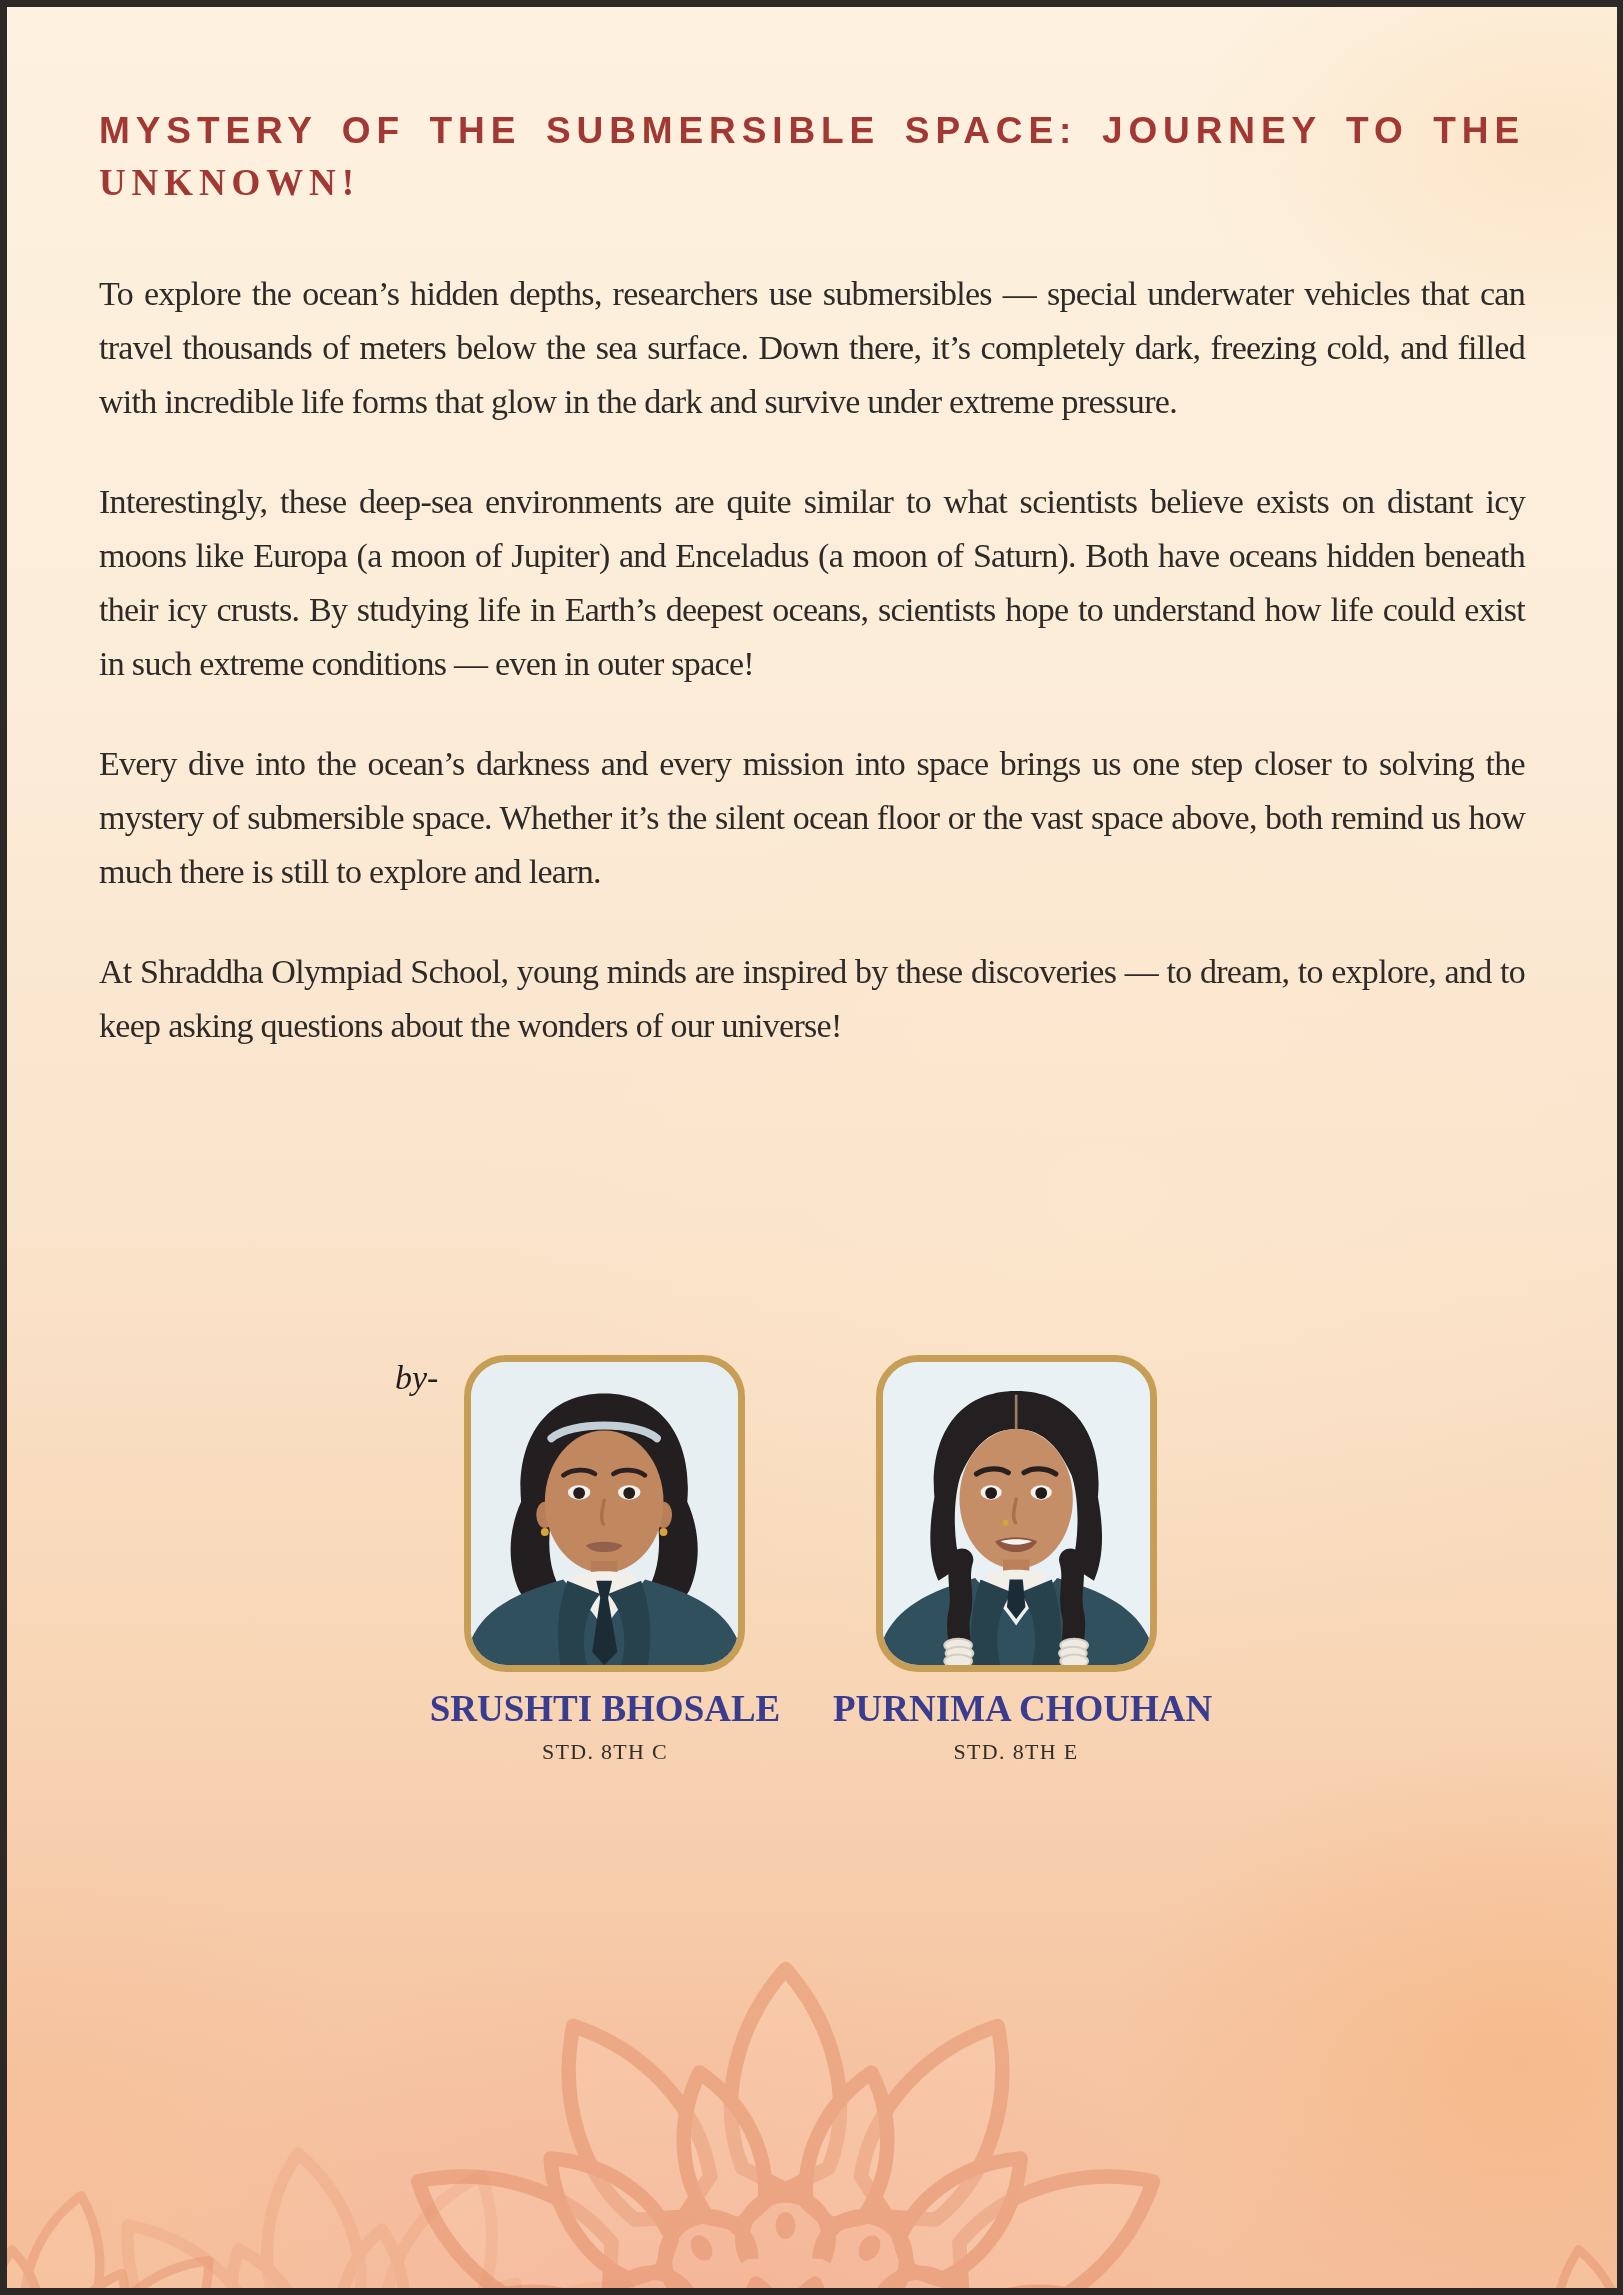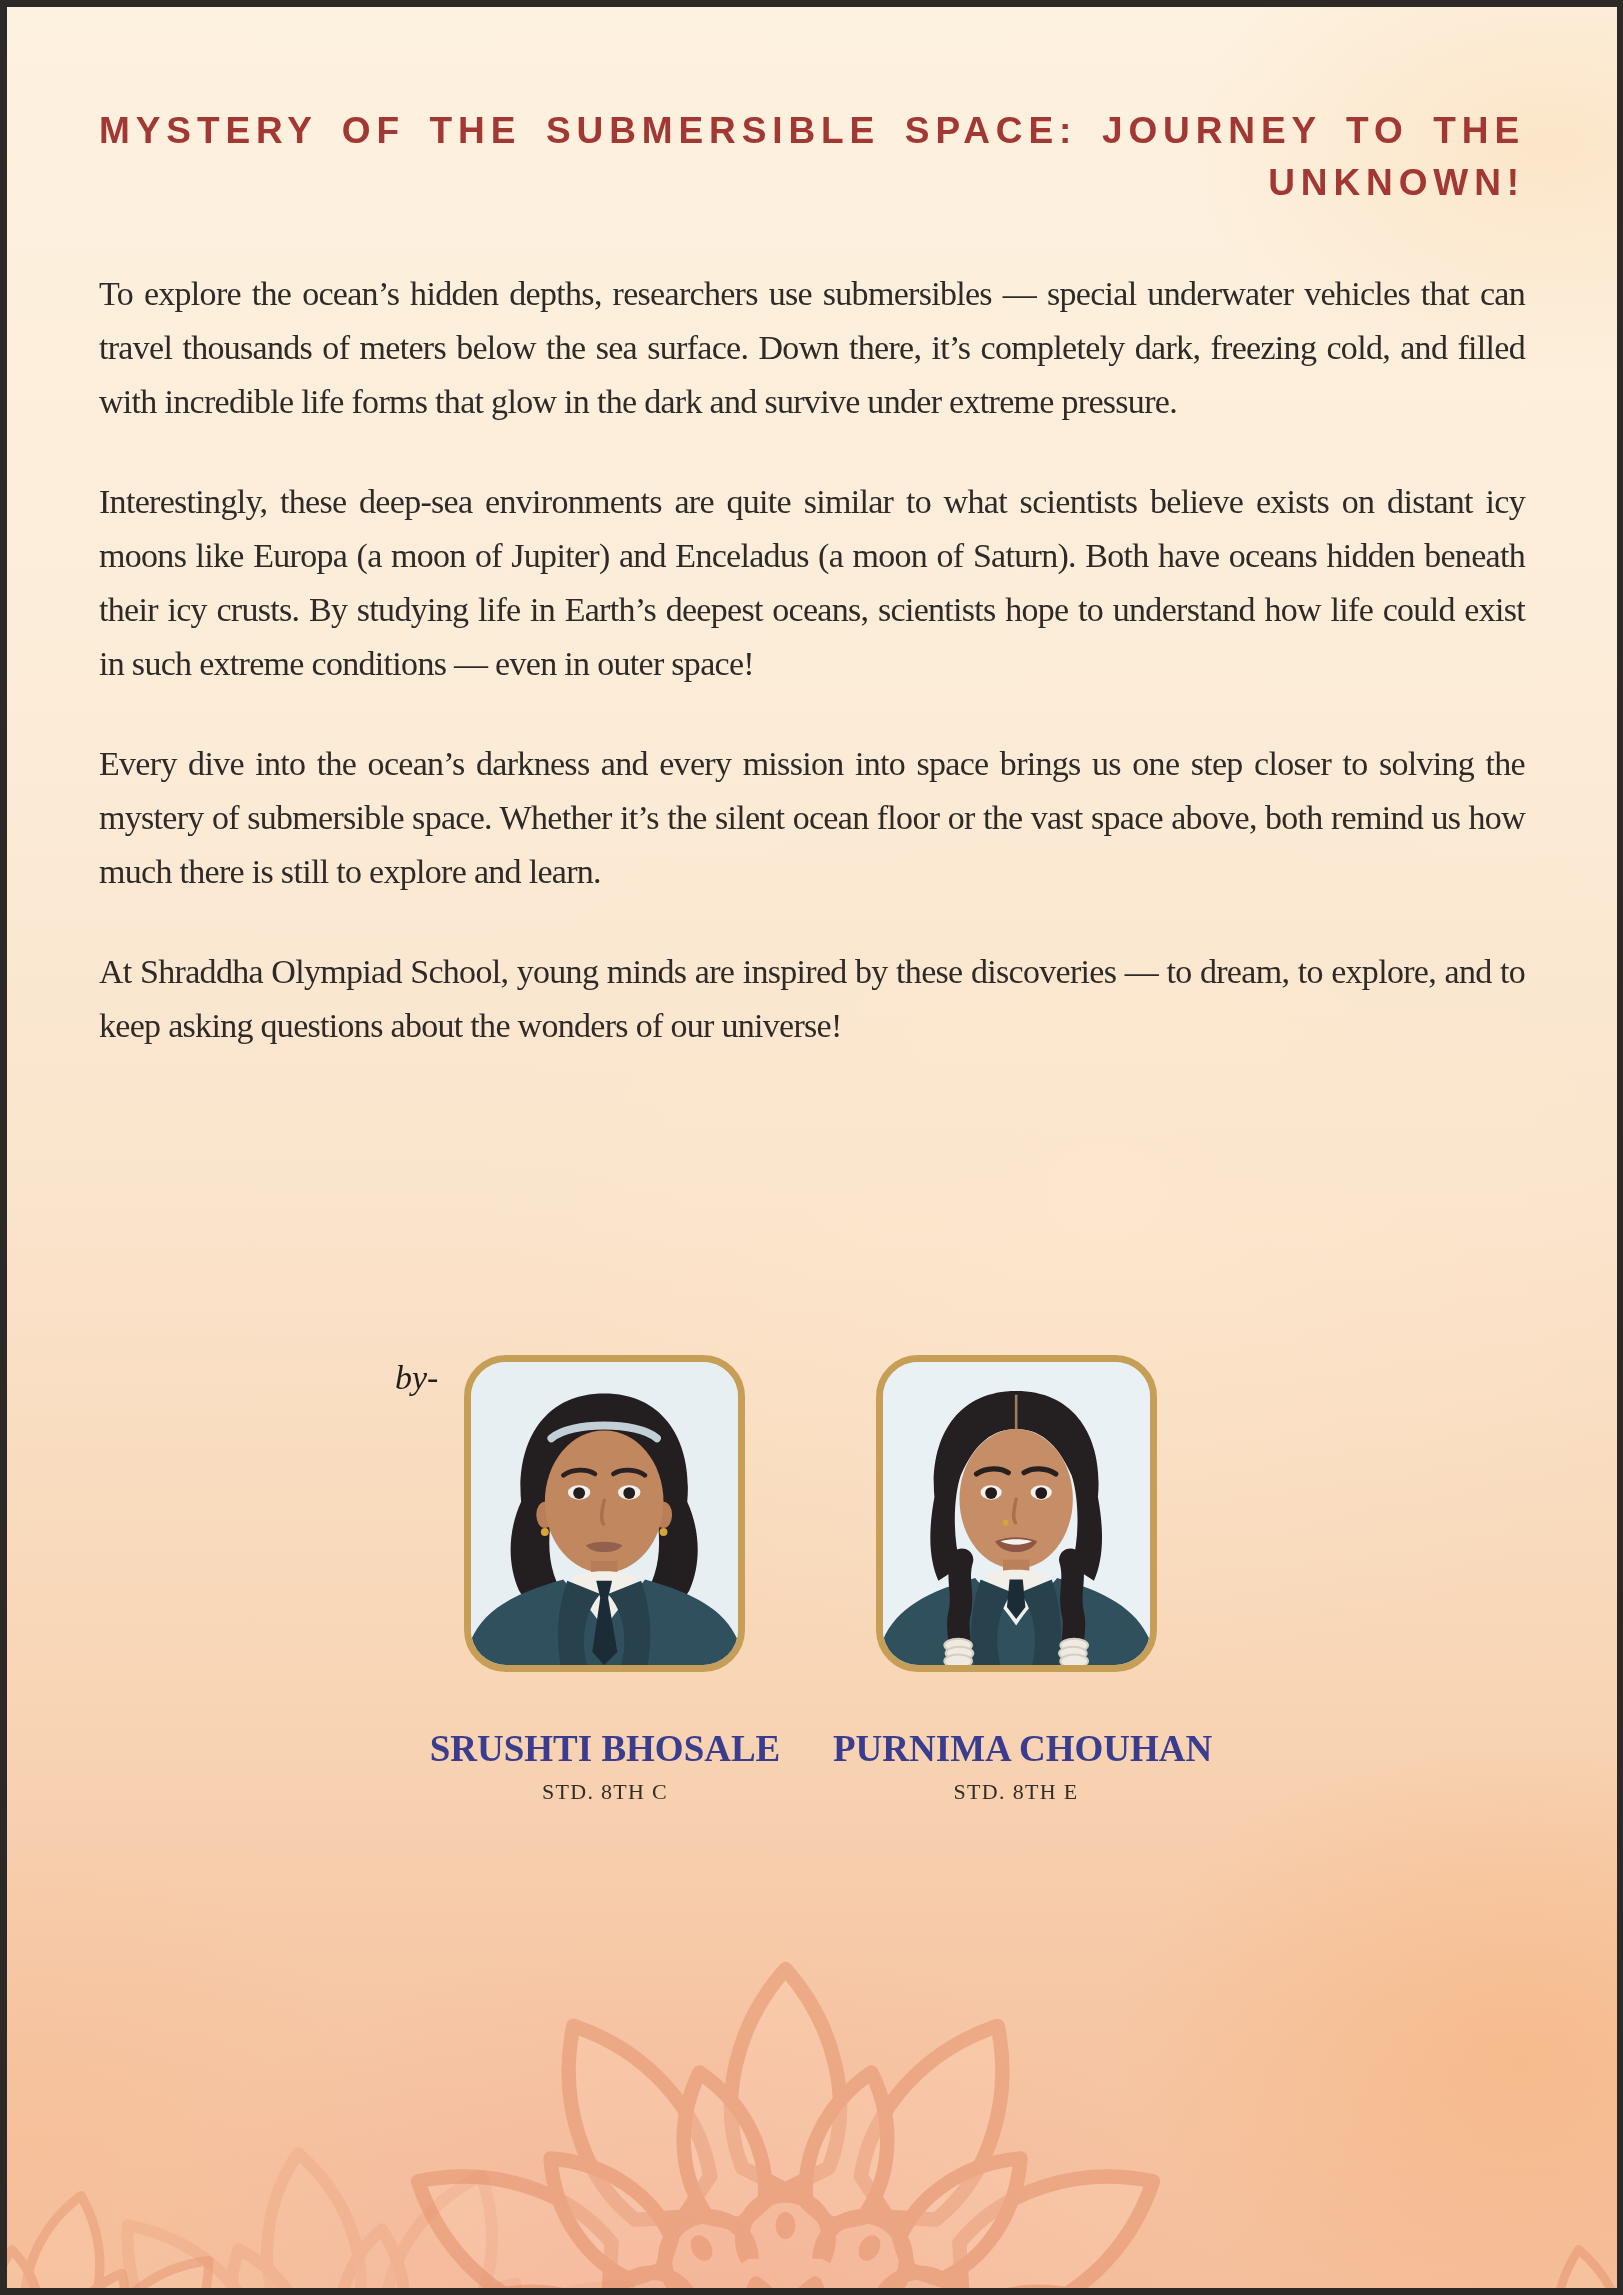--- a/index.html
+++ b/index.html
@@ -29,21 +29,21 @@
     margin-top: 98px;
     margin-bottom: 58px;
     color: #A23833;
     font-family: "Liberation Sans", sans-serif;
     font-weight: bold;
     font-size: 37px;
     line-height: 52px;
     letter-spacing: 5.9px;
   }
   .title-line1 { text-align: justify; text-align-last: justify; }
-  .title-line2 { text-align: right; }
+  .title-line2 { text-align: left; font-family: Liberation Serif, serif; }
   .article p {
     margin: 0 0 46px 0;
     font-size: 34px;
     line-height: 54px;
     letter-spacing: -0.7px;
     color: #2E2A27;
     text-align: justify;
   }
   .article p.indent { text-indent: 38px; }
   .byline {
@@ -77,21 +77,20 @@
   }
   .caption-1 { left: 415px; }
   .caption-2 { left: 826px; }
   .caption .name {
     font-size: 37px;
     font-weight: bold;
     color: #3A3D8F;
     line-height: 41px;
     letter-spacing: 0px;
     white-space: nowrap;
-    margin-top: 40px;
   }
   .caption .std {
     margin-top: 3.9px;
     font-size: 22px;
     color: #332D28;
     line-height: 37px;
     letter-spacing: 1.3px;
   }
   .mandala { position: absolute; pointer-events: none; }
   .mandala-left   { left: -278px; top: 2165px; width: 589px;  height: 589px;  opacity: 0.45; }

